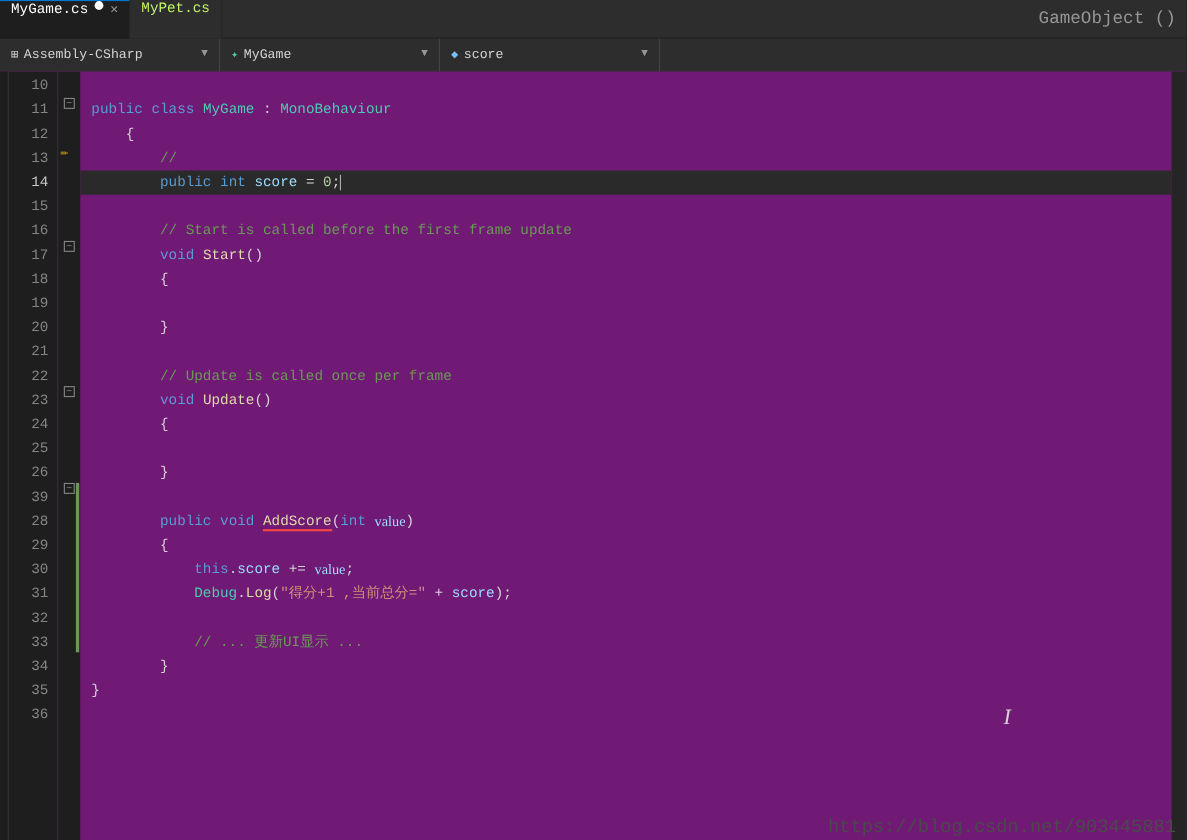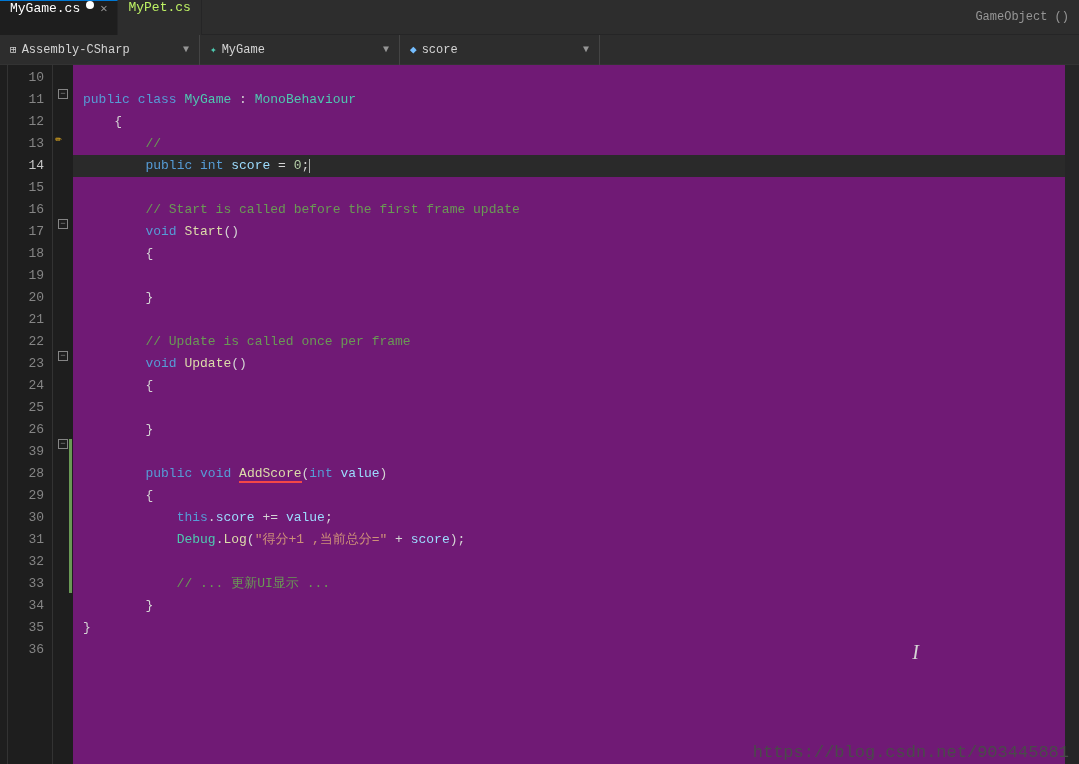--- a/index.html
+++ b/index.html
@@ -55,21 +55,21 @@
     .tab-close {
       font-size: 12px;
       color: #969696;
       cursor: pointer;
     }
 
     .window-title {
       position: absolute;
       right: 10px;
       color: #969696;
-      font-size: 12px;
+      font-size: 16px;
     }
 
     
     .dropdown-bar {
       background: #2d2d2d;
       height: 30px;
       display: flex;
       align-items: center;
       border-bottom: 1px solid #333;
       gap: 0;
@@ -173,21 +173,21 @@
     
     .kw { color: #569cd6; } 
     .fn { color: #dcdcaa; } 
     .str { color: #ce9178; } 
     .comment { color: #6a9955; } 
     .num { color: #b5cea8; } 
     .punct { color: #d4d4d4; }
     .var { color: #9cdcfe; }
     .this-kw { color: #569cd6; }
     .class-name { color: #4ec9b0; }
-    .param { color: #9cdcfe; }
+    .param { color: #9cdcfe; font-family: Liberation Serif, serif; }
     .debug-class { color: #4ec9b0; }
 
     
     .cursor {
       display: inline-block;
       width: 1px;
       height: 14px;
       background: #aeafad;
       vertical-align: middle;
       animation: blink 1s infinite;

